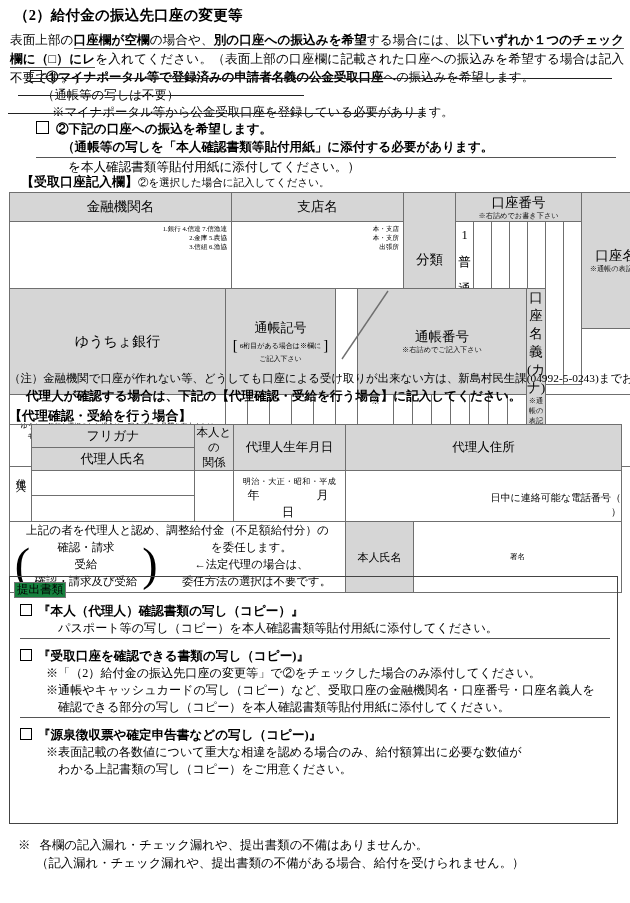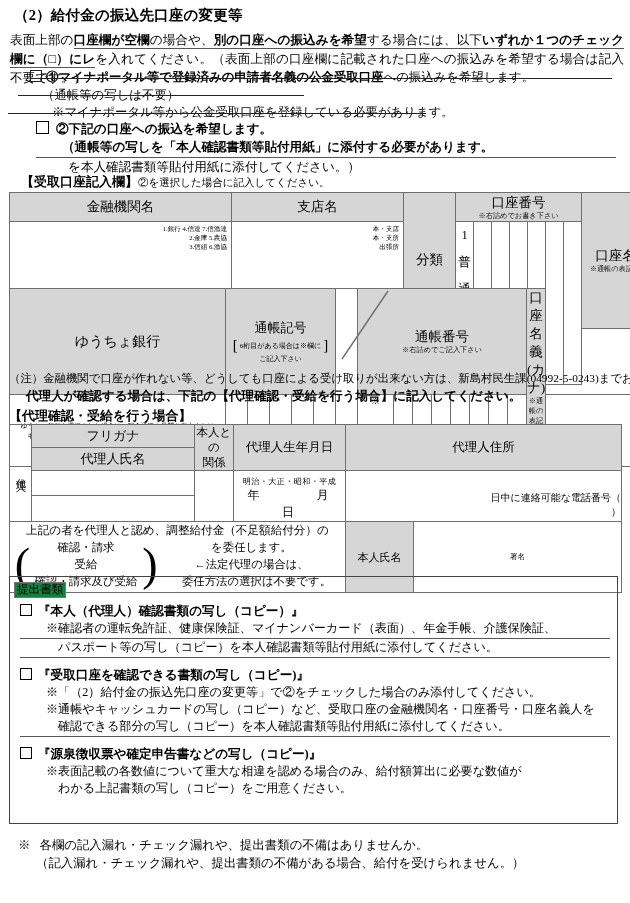--- a/index.html
+++ b/index.html
@@ -492,21 +492,20 @@
   <div class="docs-box"></div>
   <div class="docs-title">提出書類</div>
 
   <div class="docs-list">
 
 
     <div class="doc-item">
       <div class="doc-main">
         <span class="chk-sm"></span><span>『本人（代理人）確認書類の写し（コピー）』</span>
       </div>
-      <div class="doc-sub uu">※確認者の運転免許証、健康保険証、マイナンバーカード（表面）、年金手帳、介護保険証、</div>
       <div class="doc-sub3 uu">パスポート等の写し（コピー）を本人確認書類等貼付用紙に添付してください。</div>
     </div>
 
     <div class="doc-item">
       <div class="doc-main">
         <span class="chk-sm"></span><span>『受取口座を確認できる書類の写し（コピー)』</span>
       </div>
       <div class="doc-sub">※「（2）給付金の振込先口座の変更等」で②をチェックした場合のみ添付してください。</div>
       <div class="doc-sub">※通帳やキャッシュカードの写し（コピー）など、受取口座の金融機関名・口座番号・口座名義人を</div>
       <div class="doc-sub3 uu">確認できる部分の写し（コピー）を本人確認書類等貼付用紙に添付してください。</div>

